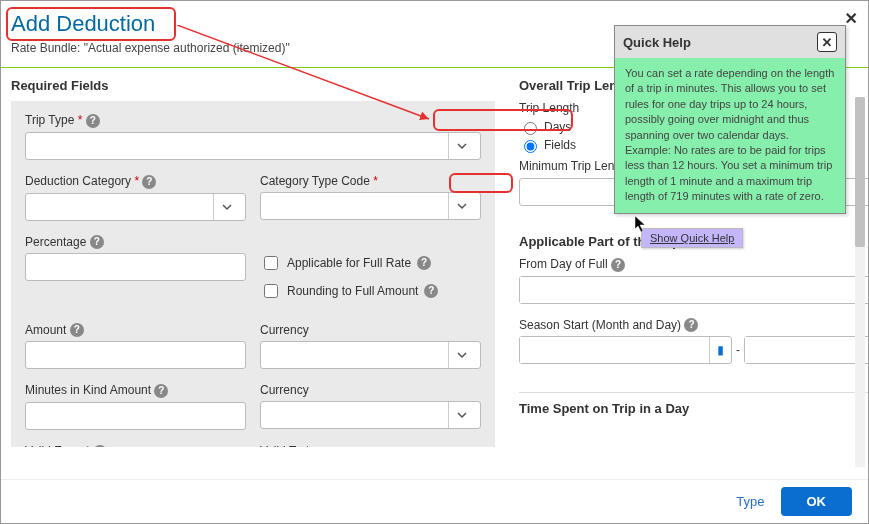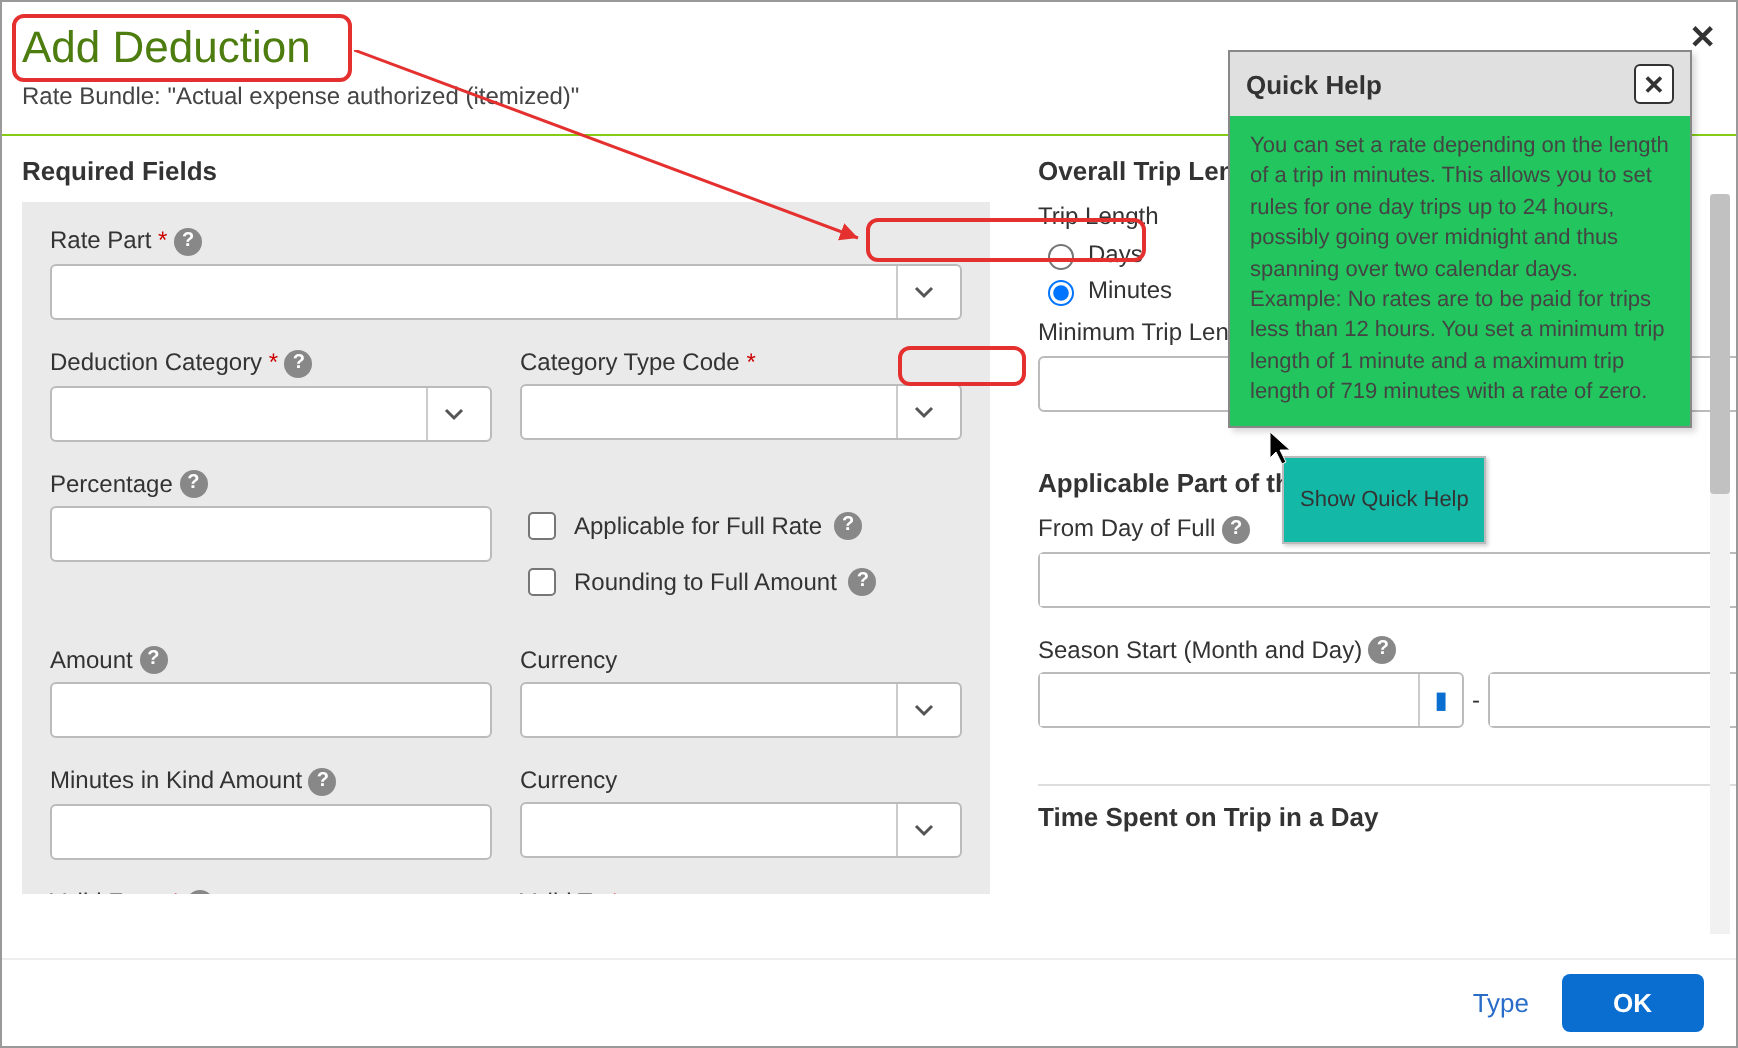--- a/index.html
+++ b/index.html
@@ -23,21 +23,21 @@
     top: 8px;
     right: 10px;
     font-size: 16px;
     font-weight: bold;
     cursor: pointer;
     color: #333;
   }
   .title {
     font-size: 22px;
     font-weight: 300;
-    color: #4d7c0f;
+    color: #0369a1;
     padding: 10px 14px 4px 10px;
   }
   .subtitle {
     font-size: 12px;
     color: #444;
     padding: 0 14px 12px 10px;
   }
   .content {
     display: flex;
     gap: 18px;
@@ -162,21 +162,21 @@
     font-weight: bold;
     cursor: pointer;
   }
   
   .quickhelp {
     position: absolute;
     top: 24px;
     right: 22px;
     width: 232px;
     border: 1px solid #888;
-    background: #22c55e;
+    background: #86efac;
     box-shadow: 2px 2px 3px rgba(0,0,0,0.15);
     z-index: 10;
   }
   .quickhelp-header {
     background: #e0e0e0;
     padding: 6px 8px;
     font-weight: bold;
     font-size: 13px;
     display: flex;
     justify-content: space-between;
@@ -198,25 +198,26 @@
     padding: 8px 10px;
     font-size: 11px;
     line-height: 1.4;
     color: #444;
   }
   .tooltip-box {
     position: absolute;
     top: 227px;
     left: 640px;
     border: 1px solid #bbb;
-    background: #14b8a6;
-    padding: 15px 8px;
+    background: #c4b5fd;
+    padding: 3px 8px;
     font-size: 11px;
     box-shadow: 1px 1px 2px rgba(0,0,0,0.2);
     z-index: 8;
+    text-decoration: underline;
   }
   .cursor {
     position: absolute;
     top: 214px;
     left: 633px;
     z-index: 9;
   }
   .cursor svg { width:14px; height:18px; }
   
   .hl {
@@ -291,21 +292,21 @@
   <div class="subtitle">Rate Bundle: "Actual expense authorized (itemized)"</div>
 
   <div class="content">
 
     <div class="col">
       <div class="section-title">Required Fields</div>
       <div class="gray-panel">
 
         <div class="field-row">
           <label class="field-label">
-            <span>Rate Part</span> <span class="asterisk">*</span>
+            <span>Trip Type</span> <span class="asterisk">*</span>
             <span class="help">?</span>
           </label>
           <div class="combo">
             <input class="combo-in" style="">
             <div class="chev">
                 <svg viewBox="0 0 10 10">
                   <path d="M1 3 L5 7 L9 3" stroke="#555" fill="none" stroke-width="1.5"></path>
                 </svg>
               </div>
           </div>
@@ -427,21 +428,21 @@
     <div class="col col-right">
 
       <div class="section-title">Overall Trip Length</div>
       <div style="margin-bottom:4px;">Trip Length</div>
       <div class="radio-row">
         <input type="radio" name="tl" style="">
         <span>Days</span>
       </div>
       <div class="radio-row">
         <input type="radio" name="tl" checked="" style="">
-        <span>Minutes</span>
+        <span>Fields</span>
       </div>
 
       <div class="twocol" style="margin-top:6px;">
         <div class="field-row">
           <label class="field-label">
             <span>Minimum Trip Length in Minutes</span>
             <span class="help help-emph">?</span>
           </label>
           <input class="input-text" style="">
         </div>

